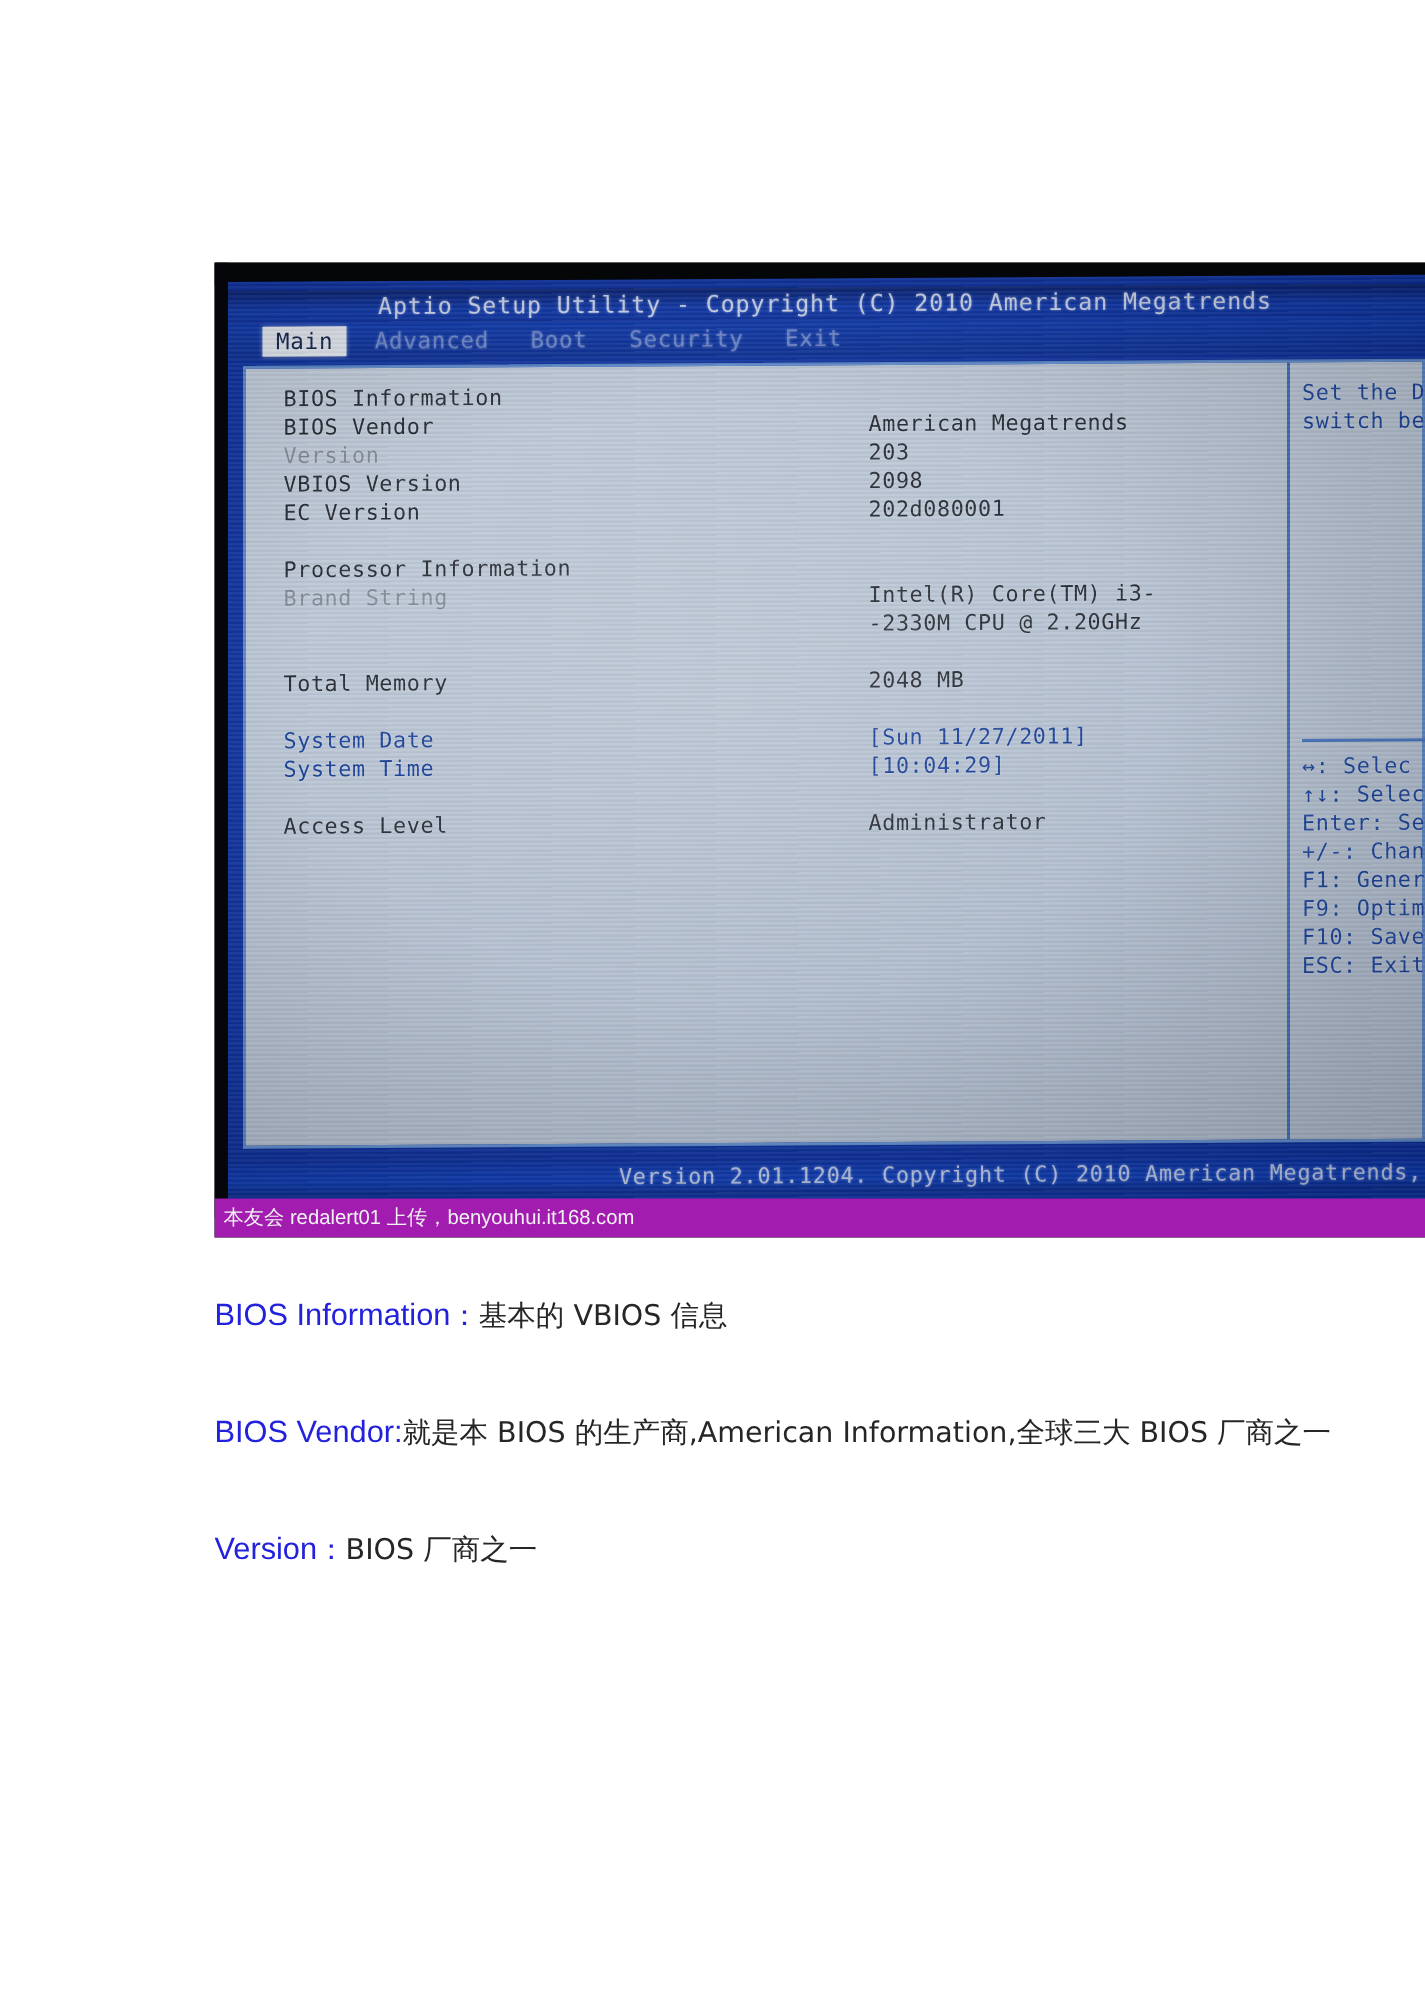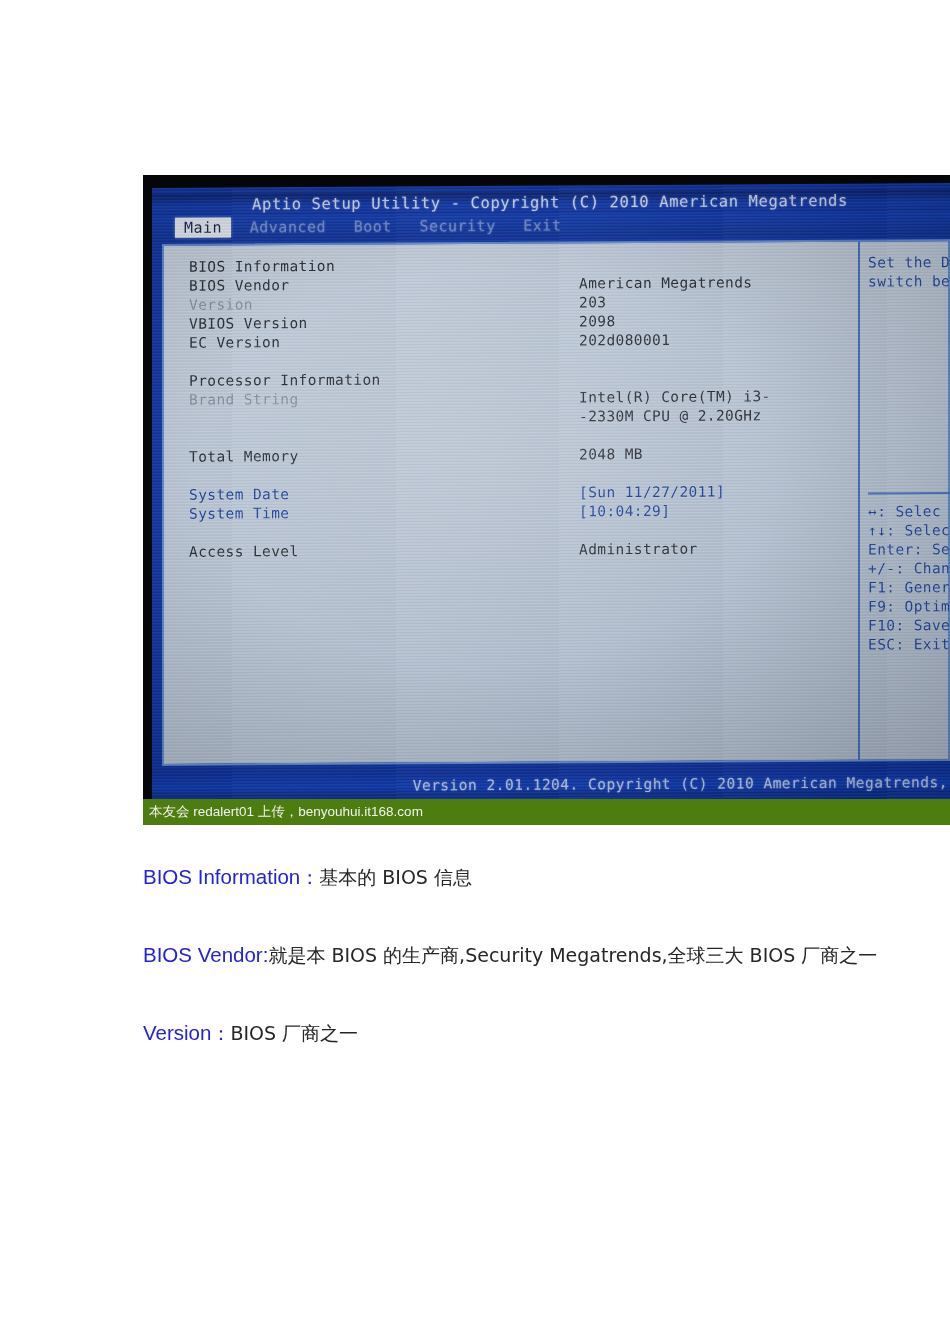--- a/index.html
+++ b/index.html
@@ -234,21 +234,21 @@
     text-shadow: 0 0 2px rgba(170,195,255,0.6);
   }
 
   
   .watermark {
     position: absolute;
     left: 0;
     top: 624px;
     width: 807px;
     height: 26px;
-    background: #4d7c0f;
+    background: #a21caf;
     color: #f2f2f2;
     font-family: "Liberation Sans", sans-serif;
     font-size: 13.5px;
     line-height: 26px;
     padding-left: 6px;
     box-sizing: border-box;
     white-space: nowrap;
     z-index: 30;
   }
 
@@ -385,24 +385,24 @@
     <div class="scanlines"></div>
     <div class="glow"></div>
   </div>
 
   <div class="watermark">本友会 redalert01 上传，benyouhui.it168.com</div>
 </div>
 
 <div class="article">
 
   <div class="para">
-    <span class="blue">BIOS Information</span><span class="blue cjk">：</span><span class="cjk">基本的 BIOS 信息</span>
+    <span class="blue">BIOS Information</span><span class="blue cjk">：</span><span class="cjk">基本的 VBIOS 信息</span>
   </div>
 
   <div class="para wrap">
-    <span class="blue">BIOS Vendor</span><span class="blue">:</span><span class="cjk">就是本 BIOS 的生产商,Security Megatrends,全球三大 BIOS 厂商之一</span>
+    <span class="blue">BIOS Vendor</span><span class="blue">:</span><span class="cjk">就是本 BIOS 的生产商,American Information,全球三大 BIOS 厂商之一</span>
   </div>
 
   <div class="para">
     <span class="blue">Version</span><span class="blue cjk">：</span><span class="cjk">BIOS 厂商之一</span>
   </div>
 
 </div>
 
 </body></html>

